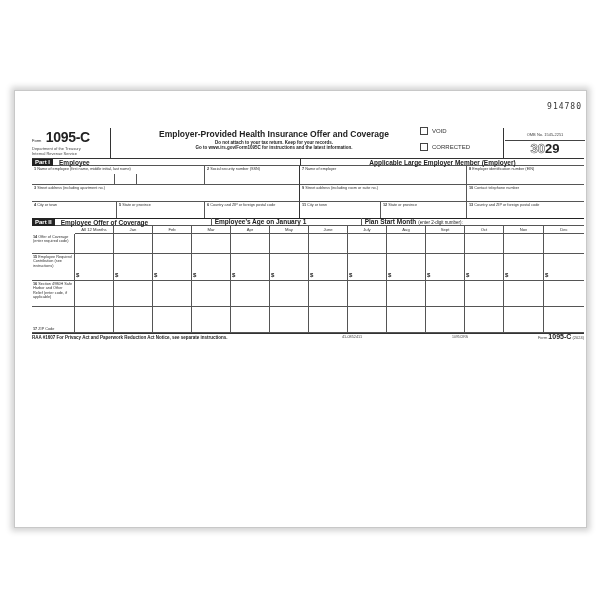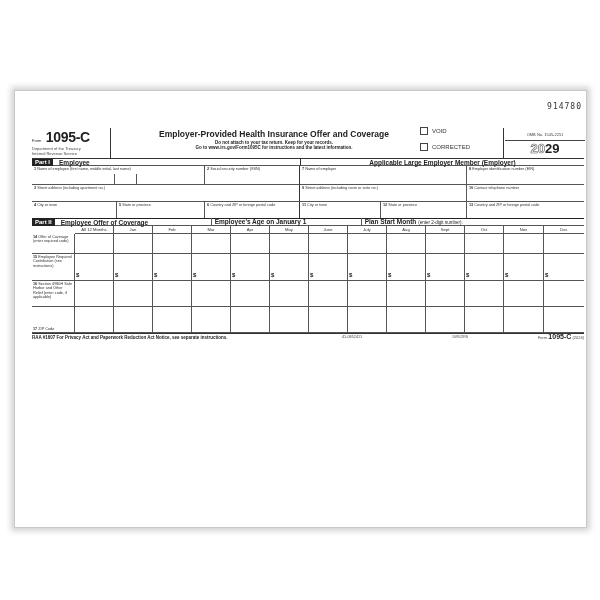--- a/index.html
+++ b/index.html
@@ -90,21 +90,21 @@
         <span>VOID</span>
       </div>
     <div class="chk">
         <span class="box"></span>
         <span>CORRECTED</span>
       </div>
   </div>
   <div class="vsep2"></div>
   <div class="omb">OMB No. 1545-2251</div>
   <div class="omb-line"></div>
-  <div class="year"><span class="outline">20</span><span>29</span></div>
+  <div class="year"><span class="outline">30</span><span>29</span></div>
 </div>
 
 <div class="partbar" style="left:32px; top:158px; width:268px;">
   <span class="ptag">Part I</span>
   <span>Employee</span>
 </div>
 <div class="partbar" style="left:300px; top:158px; width:284px; justify-content:center; border-left:1.2px solid #333;">
   <span>Applicable Large Employer Member (Employer)</span>
 </div>
 

